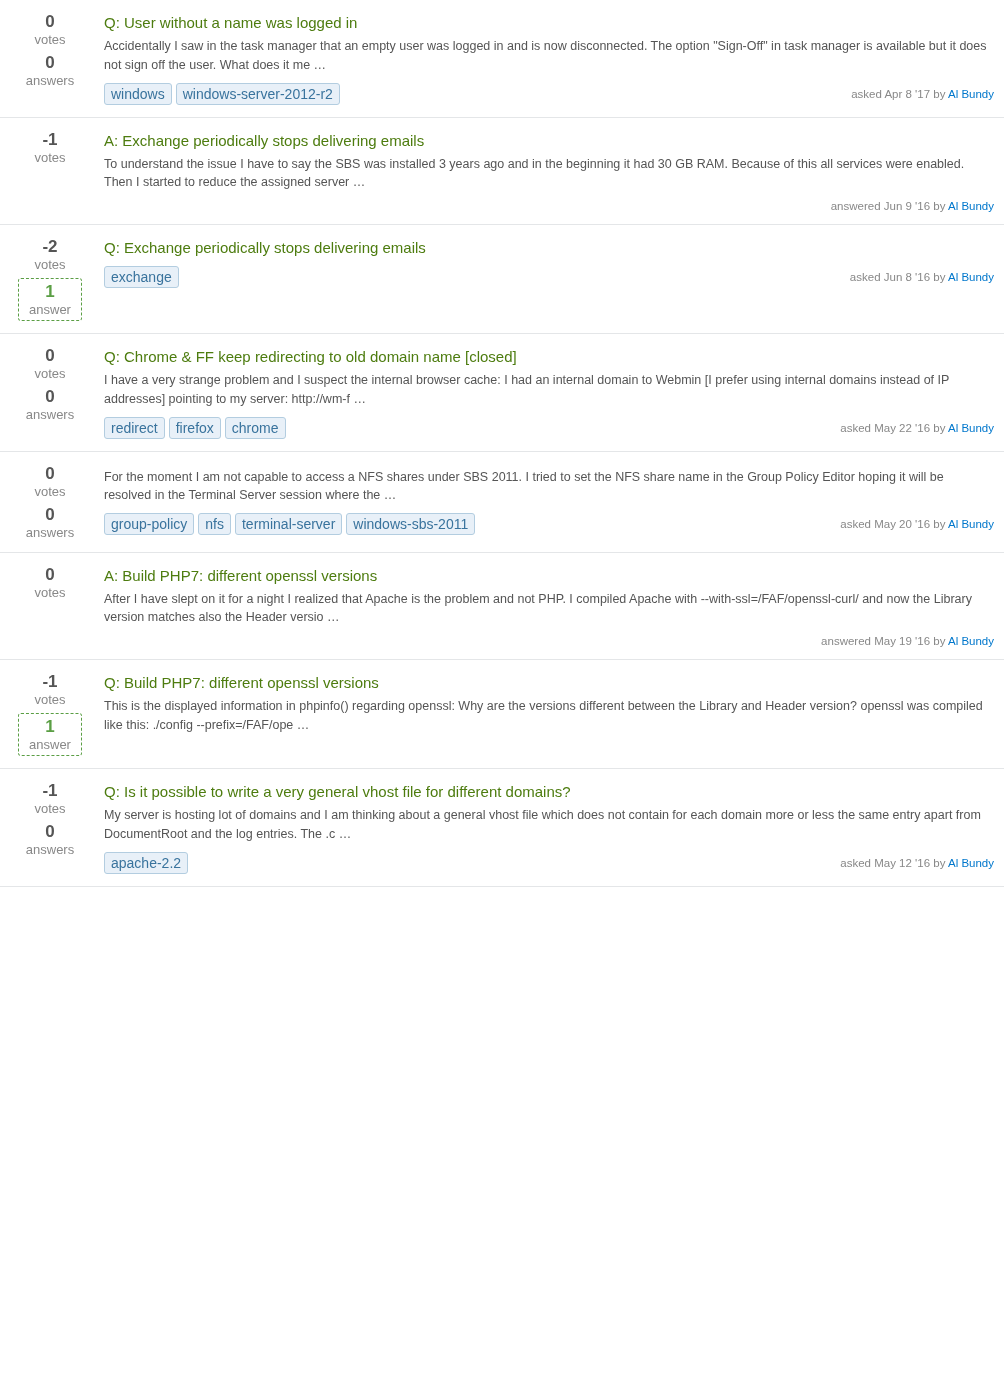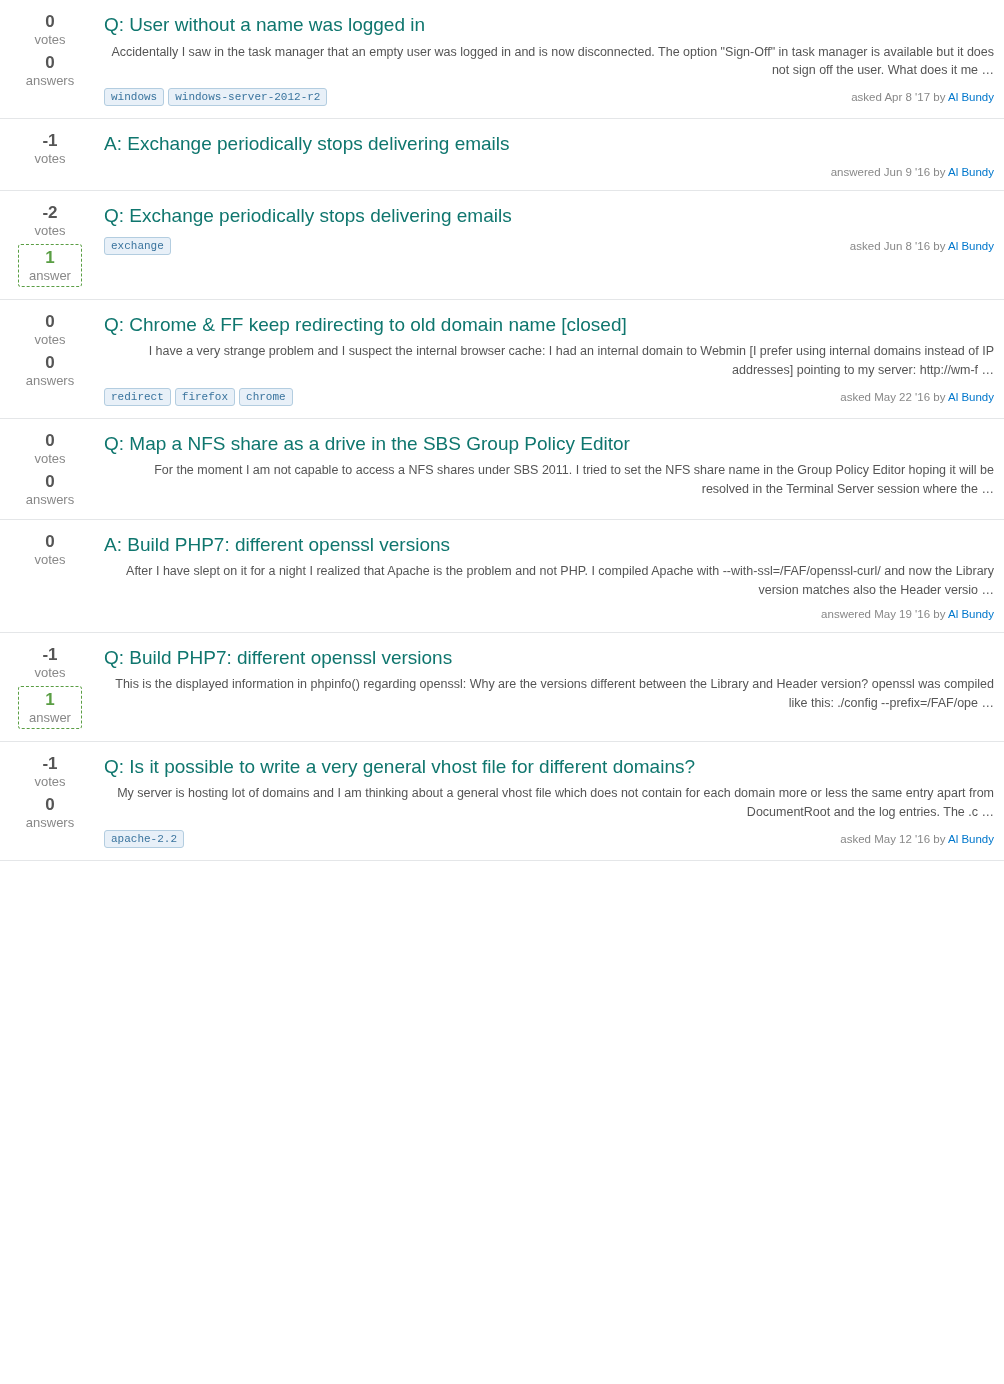--- a/index.html
+++ b/index.html
@@ -64,59 +64,57 @@
       padding: 3px 10px;
       border-radius: 3px;
     }
     .stat-answers.has-answers .number {
       color: #5a9e44;
     }
     .content {
       flex: 1;
     }
     .question-title {
-      font-size: 19px;
-      color: #0f766e;
+      font-size: 15px;
+      color: #4d7c0f;
       text-decoration: none;
       cursor: pointer;
       line-height: 1.4;
       text-align: right;
     }
     .question-excerpt {
       font-size: 12.5px;
       color: #555;
       margin-top: 4px;
       line-height: 1.5;
-      text-align: right;
     }
     .tags-and-meta {
       display: flex;
       flex-direction: row;
       align-items: center;
       justify-content: space-between;
       margin-top: 8px;
       flex-wrap: wrap;
       gap: 4px;
     }
     .tags {
       display: flex;
       flex-direction: row;
       gap: 4px;
       flex-wrap: wrap;
     }
     .tag {
       background: #e8f0f8;
       border: 1px solid #b3cde0;
       color: #39739d;
-      font-size: 11px;
+      font-size: 14px;
       padding: 2px 6px;
       border-radius: 3px;
       cursor: pointer;
       text-decoration: none;
-      font-family: Liberation Mono, monospace;
     }
     .meta-info {
       font-size: 11.5px;
       color: #888;
       white-space: nowrap;
     }
     .meta-info .user-link {
       color: #0077cc;
       text-decoration: none;
       cursor: pointer;
@@ -145,21 +143,21 @@
           <div class="meta-info">asked Apr 8 '17 by <a class="user-link" href="#">Al Bundy</a></div>
         </div></div>
     </div>
     <div class="question-item">
       <div class="stats">
         <div class="stat-votes">
           <div class="number">-1</div>
           <div class="label">votes</div>
         </div>
       </div>
-      <div class="content"><a class="question-title" href="#">A: Exchange periodically stops delivering emails</a><div class="tags-and-meta">
+      <div class="content"><a class="question-title" href="#">A: Exchange periodically stops delivering emails</a><div class="question-excerpt">To understand the issue I have to say the SBS was installed 3 years ago and in the beginning it had 30 GB RAM. Because of this all services were enabled. Then I started to reduce the assigned server …</div><div class="tags-and-meta">
           <div class="tags"></div>
           <div class="meta-info">answered Jun 9 '16 by <a class="user-link" href="#">Al Bundy</a></div>
         </div></div>
     </div>
     <div class="question-item">
       <div class="stats">
         <div class="stat-votes">
           <div class="number">-2</div>
           <div class="label">votes</div>
         </div>
@@ -199,21 +197,29 @@
       <div class="stats">
         <div class="stat-votes">
           <div class="number">0</div>
           <div class="label">votes</div>
         </div>
         <div class="stat-answers">
           <div class="number">0</div>
           <div class="label">answers</div>
         </div>
       </div>
-      <div class="content"><a class="question-title" href="#">Q: Map a NFS share as a drive in the SBS Group Policy Editor</a><div class="question-excerpt">For the moment I am not capable to access a NFS shares under SBS 2011. I tried to set the NFS share name in the Group Policy Editor hoping it will be resolved in the Terminal Server session where the …</div></div>
+      <div class="content"><div class="question-excerpt">For the moment I am not capable to access a NFS shares under SBS 2011. I tried to set the NFS share name in the Group Policy Editor hoping it will be resolved in the Terminal Server session where the …</div><div class="tags-and-meta">
+          <div class="tags">
+            <a class="tag" href="#">group-policy</a>
+            <a class="tag" href="#">nfs</a>
+            <a class="tag" href="#">terminal-server</a>
+            <a class="tag" href="#">windows-sbs-2011</a>
+          </div>
+          <div class="meta-info">asked May 20 '16 by <a class="user-link" href="#">Al Bundy</a></div>
+        </div></div>
     </div>
     <div class="question-item">
       <div class="stats">
         <div class="stat-votes">
           <div class="number">0</div>
           <div class="label">votes</div>
         </div>
       </div>
       <div class="content"><a class="question-title" href="#">A: Build PHP7: different openssl versions</a><div class="question-excerpt">After I have slept on it for a night I realized that Apache is the problem and not PHP. I compiled Apache with --with-ssl=/FAF/openssl-curl/ and now the Library version matches also the Header versio …</div><div class="tags-and-meta">
           <div class="tags"></div>

